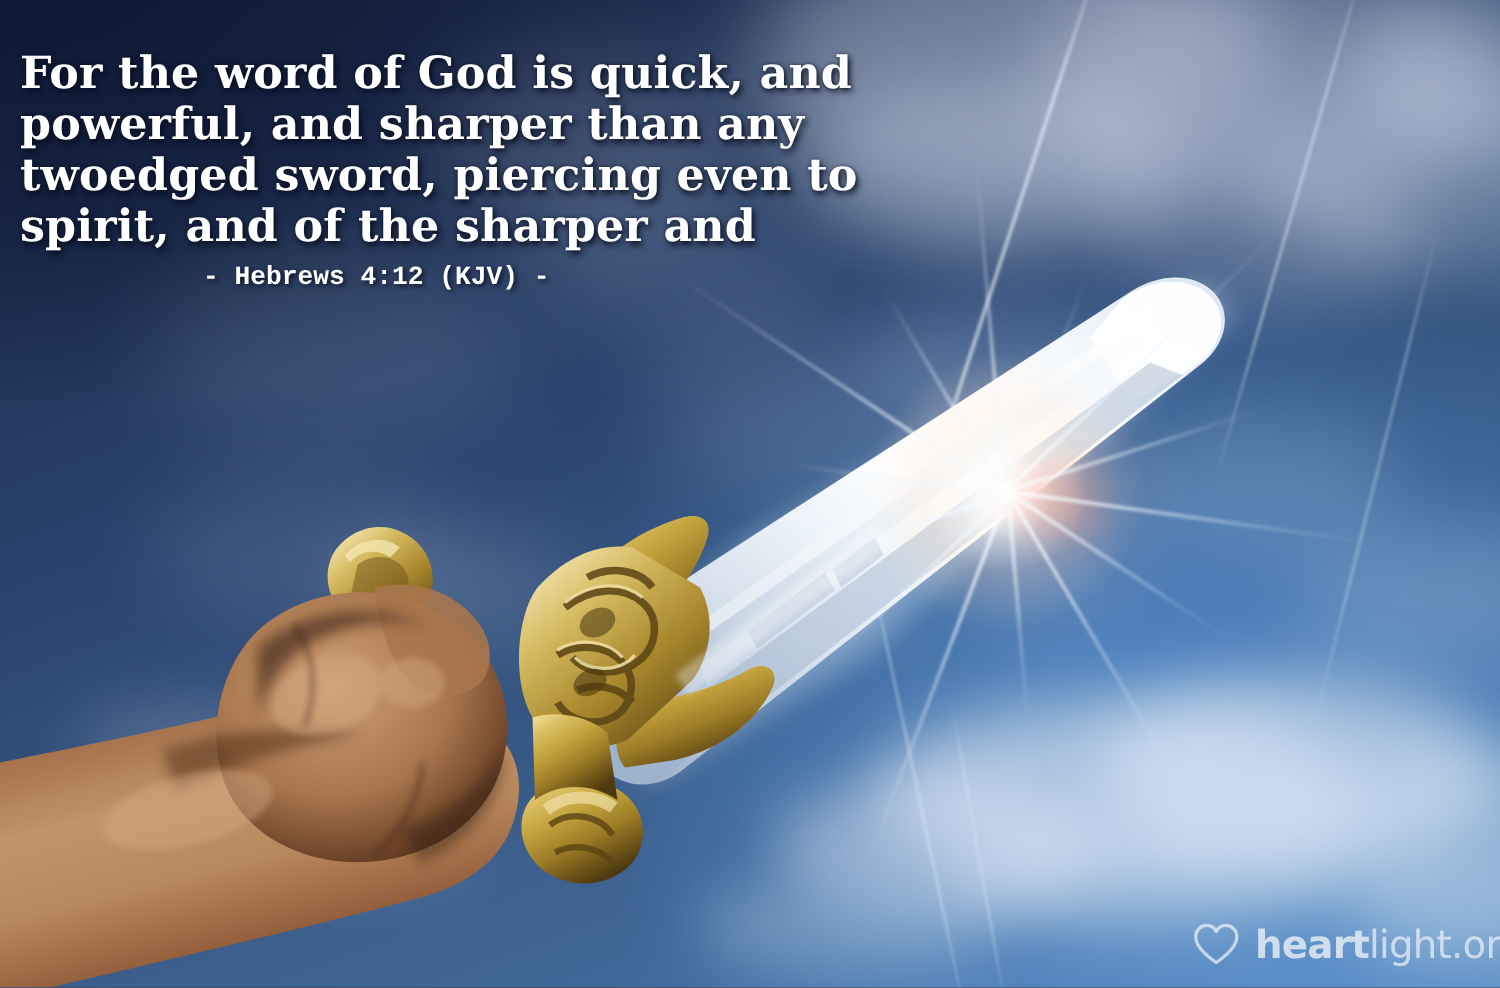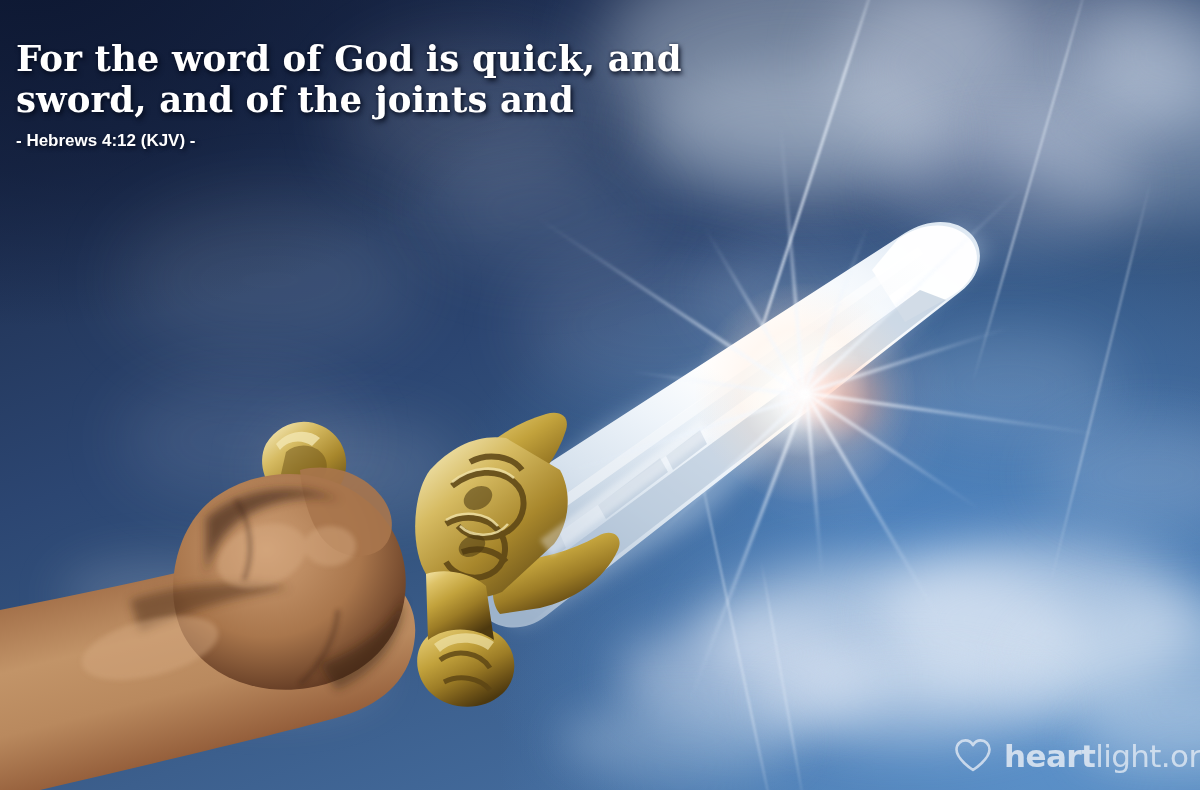--- a/index.html
+++ b/index.html
@@ -70,37 +70,38 @@
     background:radial-gradient(circle, rgba(255,168,140,.55) 0%, rgba(255,150,120,.22) 40%, rgba(255,160,130,0) 74%);
     filter:blur(9px);
   }
 
   
   #sword{position:absolute;left:0;top:0;width:1200px;height:790px;}
 
   
   #verse-block{
     position:absolute;left:16px;top:38px;width:570px;
+    text-align:center;
     color:#ffffff;
     text-shadow:2px 3px 5px rgba(6,12,28,.85), 0 0 3px rgba(10,18,40,.6);
   }
   #verse-text{
     font-size:35.5px;
     line-height:41px;
     letter-spacing:.1px;
     font-weight:600;
     font-family:"DejaVu Serif","Liberation Serif",serif;
   }
   #verse-text .ln{display:block;white-space:nowrap;}
   #verse-ref{
     margin-top:9px;
-    font-size:17px;
+    font-size:21px;
     line-height:24px;
     font-weight:600;
-    font-family:Liberation Sans, sans-serif;
+    font-family:Liberation Mono, monospace;
     text-shadow:2px 2px 4px rgba(6,12,28,.85);
   }
 
   
   #logo{
     position:absolute;left:953px;top:738px;
     display:flex;align-items:center;gap:11px;
     opacity:.82;
   }
   #logo .wordmark{
@@ -358,21 +359,23 @@
       <div class="ray" style="width: 195px; transform: rotate(239.429deg) translateY(-50%);"></div>
       <div class="ray" style="width: 270px; transform: rotate(265.143deg) translateY(-50%);"></div>
       <div class="ray" style="width: 180px; transform: rotate(290.857deg) translateY(-50%);"></div>
       <div class="ray" style="width: 300px; transform: rotate(316.571deg) translateY(-50%);"></div>
       <div class="ray" style="width: 215px; transform: rotate(342.286deg) translateY(-50%);"></div>
     </div>
 
   <div id="verse-block">
     <div id="verse-text">
         <span class="ln">For the word of God is quick, and</span>
-        <span class="ln">sword, and of the joints and</span>
+        <span class="ln">powerful, and sharper than any</span>
+        <span class="ln">twoedged sword, piercing even to</span>
+        <span class="ln">spirit, and of the sharper and</span>
       </div>
     <div id="verse-ref">- Hebrews 4:12 (KJV) -</div>
   </div>
 
   <div id="logo">
     <svg width="40" height="36" viewBox="0 0 40 36">
       <path d="M20 32 C20 32 3.5 21.5 3.5 11.6 C3.5 6.2 7.6 2.4 12.3 2.4 C15.6 2.4 18.4 4.3 20 7.1 C21.6 4.3 24.4 2.4 27.7 2.4 C32.4 2.4 36.5 6.2 36.5 11.6 C36.5 21.5 20 32 20 32 Z" fill="none" stroke="#e8eef6" stroke-width="2.6" stroke-linejoin="round" opacity="0.92"></path>
     </svg>
     <div class="wordmark">
       <span class="b">heart</span><span class="l">light.org</span>

